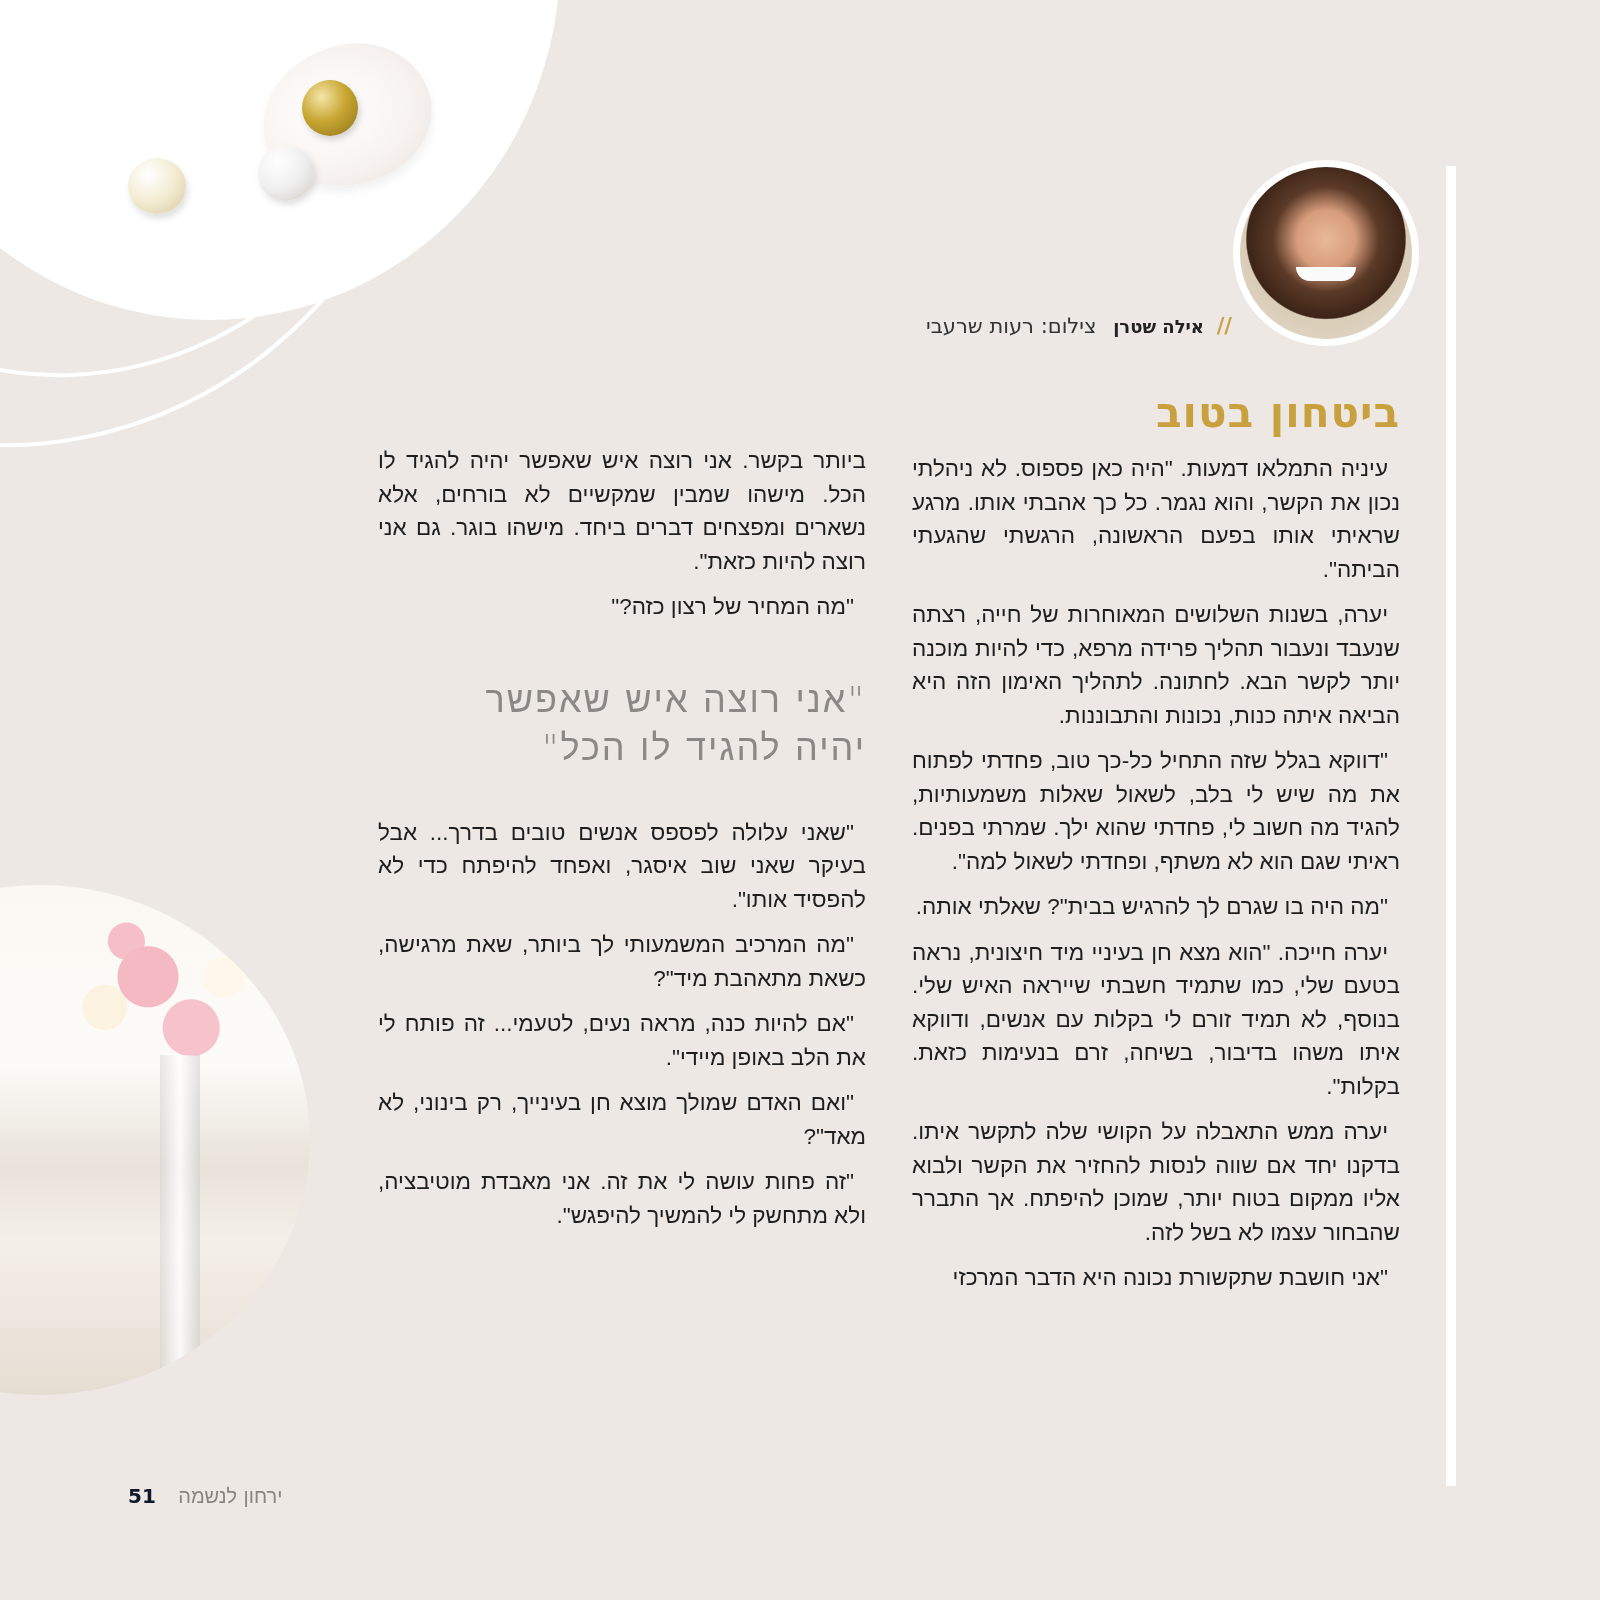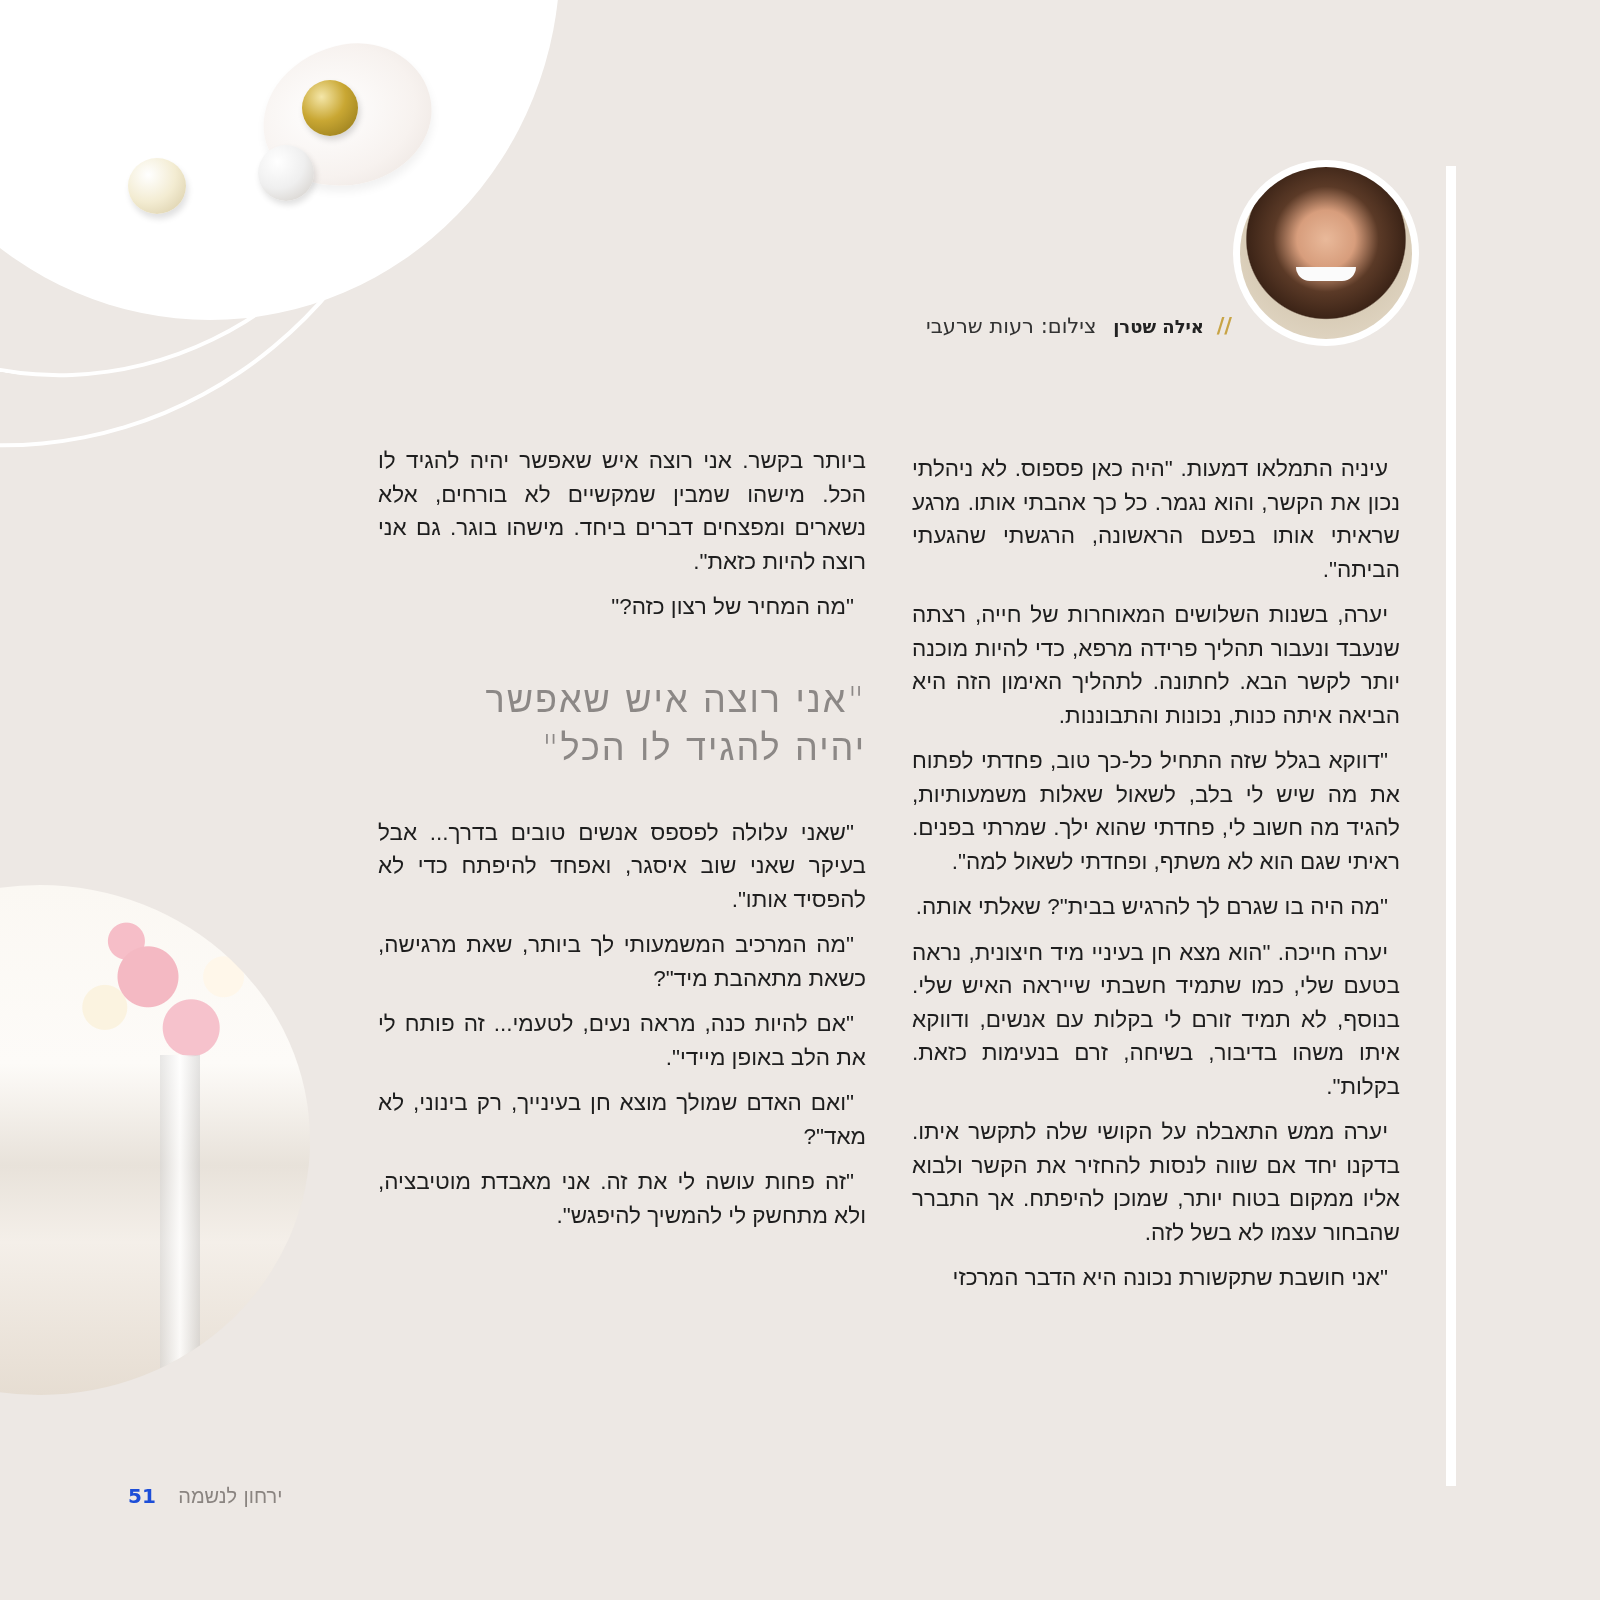--- a/index.html
+++ b/index.html
@@ -106,21 +106,21 @@
   .wedding-photo .vase {
     position:absolute; left:390px; top:170px; width:40px; height:340px;
     background:linear-gradient(90deg, rgba(210,210,210,.5), rgba(255,255,255,.8), rgba(200,200,200,.5));
   }
 
   
   .footer {
     position:absolute; left:128px; top:1484px; direction:ltr; white-space:nowrap;
     font-size:20px;
   }
-  .footer .page-num { font-weight:bold; color:#1d4ed8; margin-right:16px; }
+  .footer .page-num { font-weight:bold; color:#0f172a; margin-right:16px; }
   .footer .mag-name { color:#8a8480; direction:rtl; unicode-bidi:isolate; font-weight:300; }
 </style>
 </head>
 <body>
 
 <div class="page">
 
   <div class="deco-disk"></div>
   <div class="deco-arc arc1"></div>
   <div class="deco-arc arc2"></div>
@@ -134,20 +134,21 @@
   </div>
   <div class="side-rule"></div>
 
   <div class="byline">
     <span class="slashes">//</span>
     <span class="author">אילה שטרן</span>
     <span>צילום:</span>
     <span>רעות שרעבי</span>
   </div>
 
+  <h1 class="headline" style="margin:0;">ביטחון בטוב</h1>
 
   <div class="col col-right">
     <p>עיניה התמלאו דמעות. "היה כאן פספוס. לא ניהלתי נכון את הקשר, והוא נגמר. כל כך אהבתי אותו. מרגע שראיתי אותו בפעם הראשונה, הרגשתי שהגעתי הביתה".</p>
     <p>יערה, בשנות השלושים המאוחרות של חייה, רצתה שנעבד ונעבור תהליך פרידה מרפא, כדי להיות מוכנה יותר לקשר הבא. לחתונה. לתהליך האימון הזה היא הביאה איתה כנות, נכונות והתבוננות.</p>
     <p>"דווקא בגלל שזה התחיל כל-כך טוב, פחדתי לפתוח את מה שיש לי בלב, לשאול שאלות משמעותיות, להגיד מה חשוב לי, פחדתי שהוא ילך. שמרתי בפנים. ראיתי שגם הוא לא משתף, ופחדתי לשאול למה".</p>
     <p>"מה היה בו שגרם לך להרגיש בבית"? שאלתי אותה.</p>
     <p>יערה חייכה. "הוא מצא חן בעיניי מיד חיצונית, נראה בטעם שלי, כמו שתמיד חשבתי שייראה האיש שלי. בנוסף, לא תמיד זורם לי בקלות עם אנשים, ודווקא איתו משהו בדיבור, בשיחה, זרם בנעימות כזאת. בקלות".</p>
     <p>יערה ממש התאבלה על הקושי שלה לתקשר איתו. בדקנו יחד אם שווה לנסות להחזיר את הקשר ולבוא אליו ממקום בטוח יותר, שמוכן להיפתח. אך התברר שהבחור עצמו לא בשל לזה.</p>
     <p>"אני חושבת שתקשורת נכונה היא הדבר המרכזי</p>
   </div>

